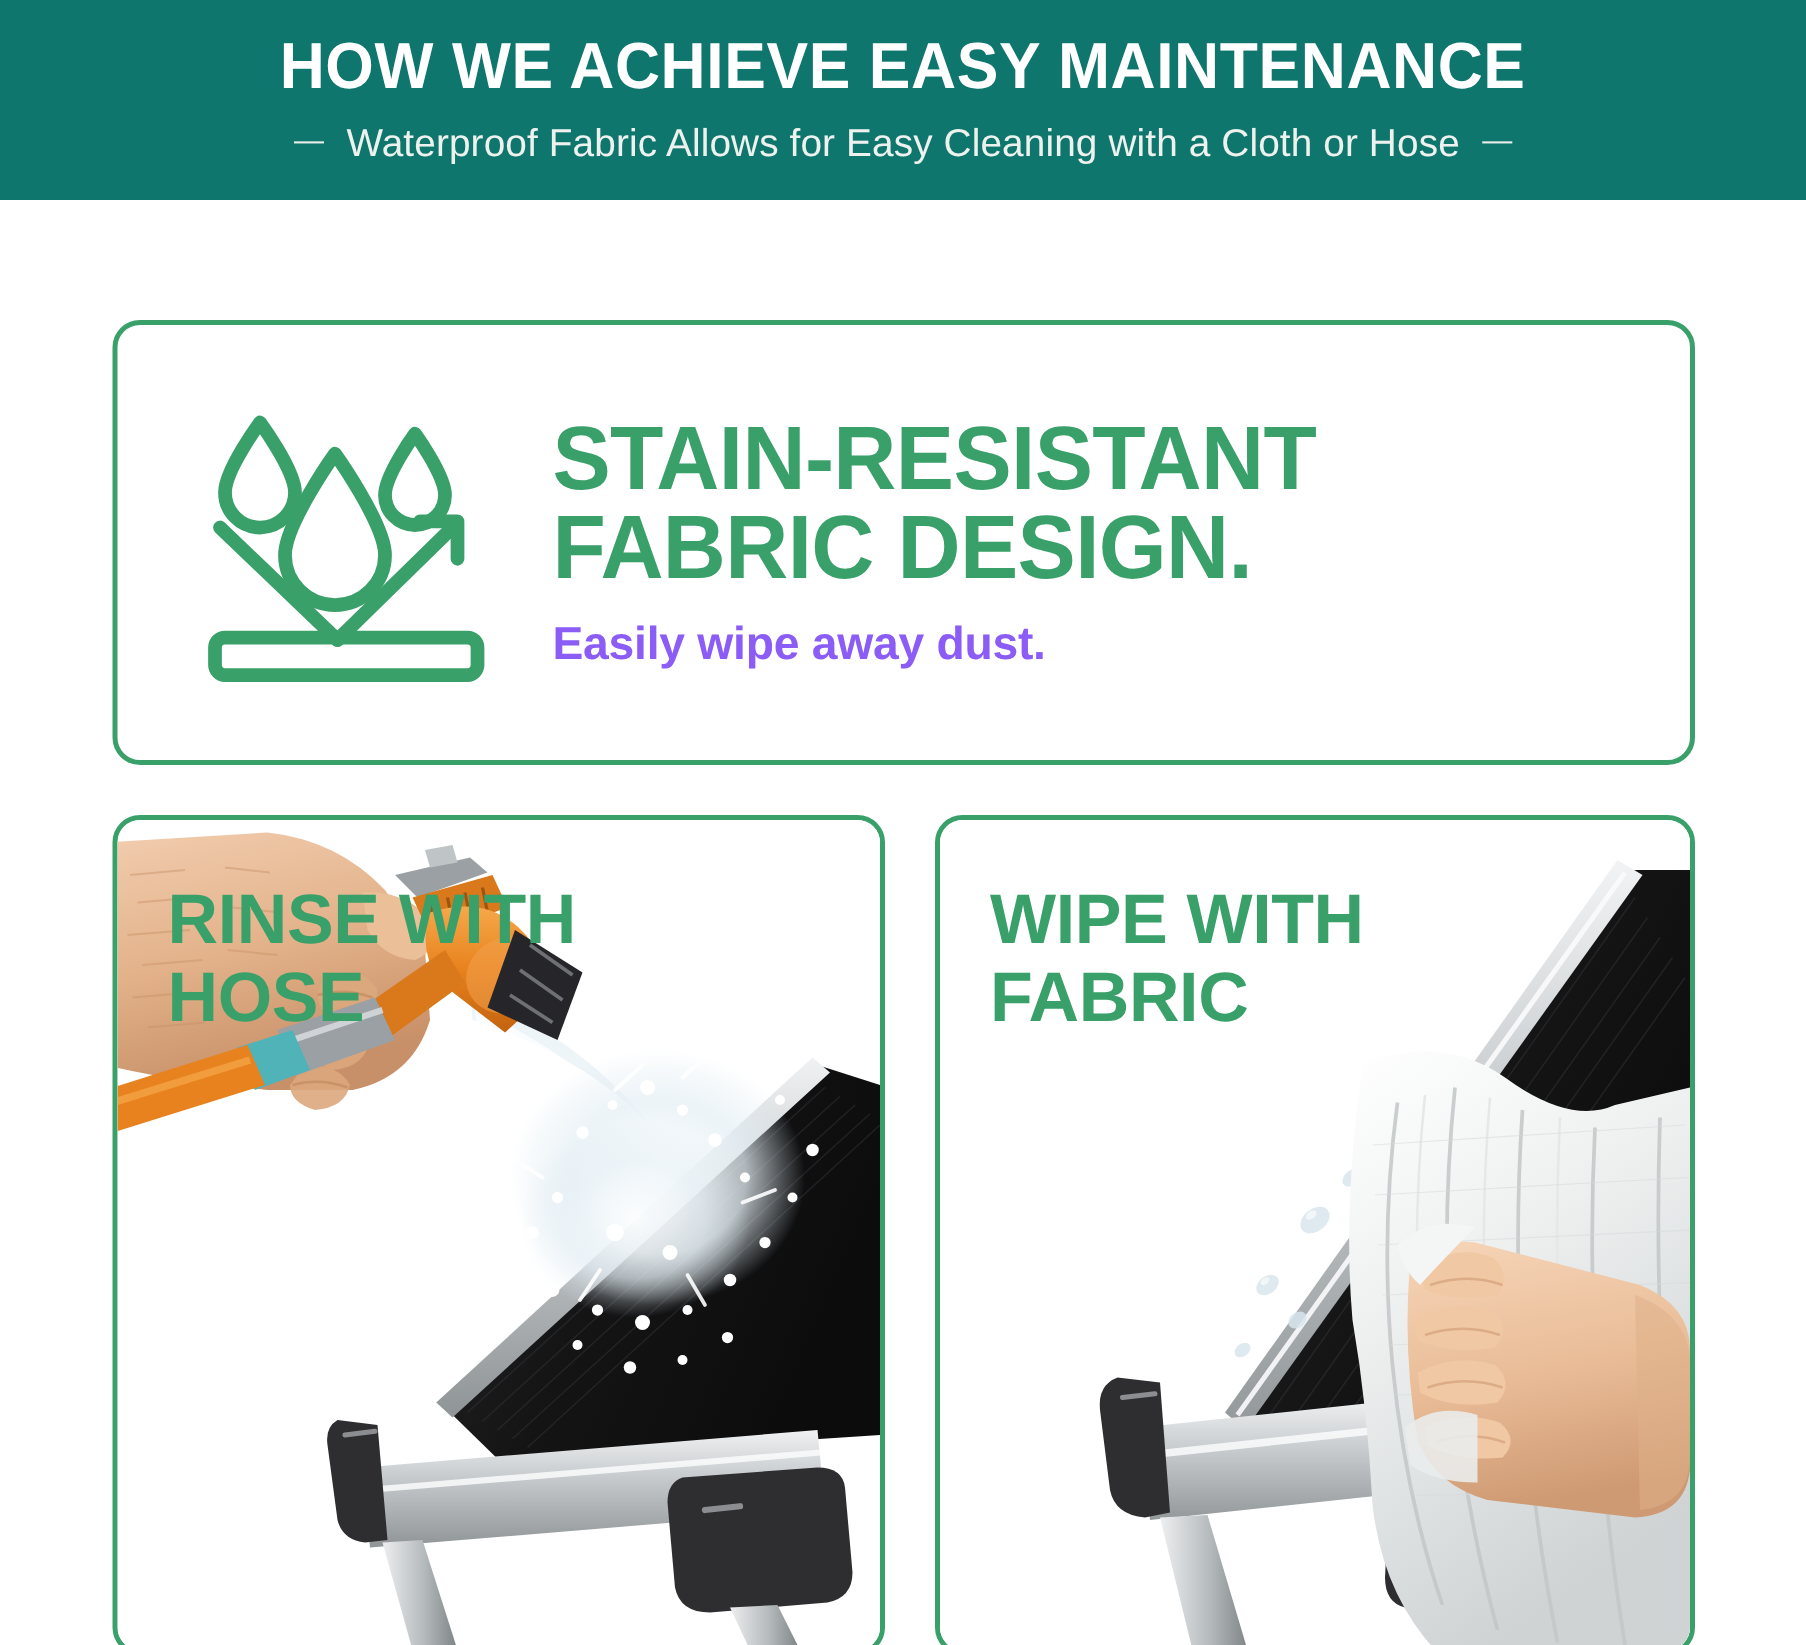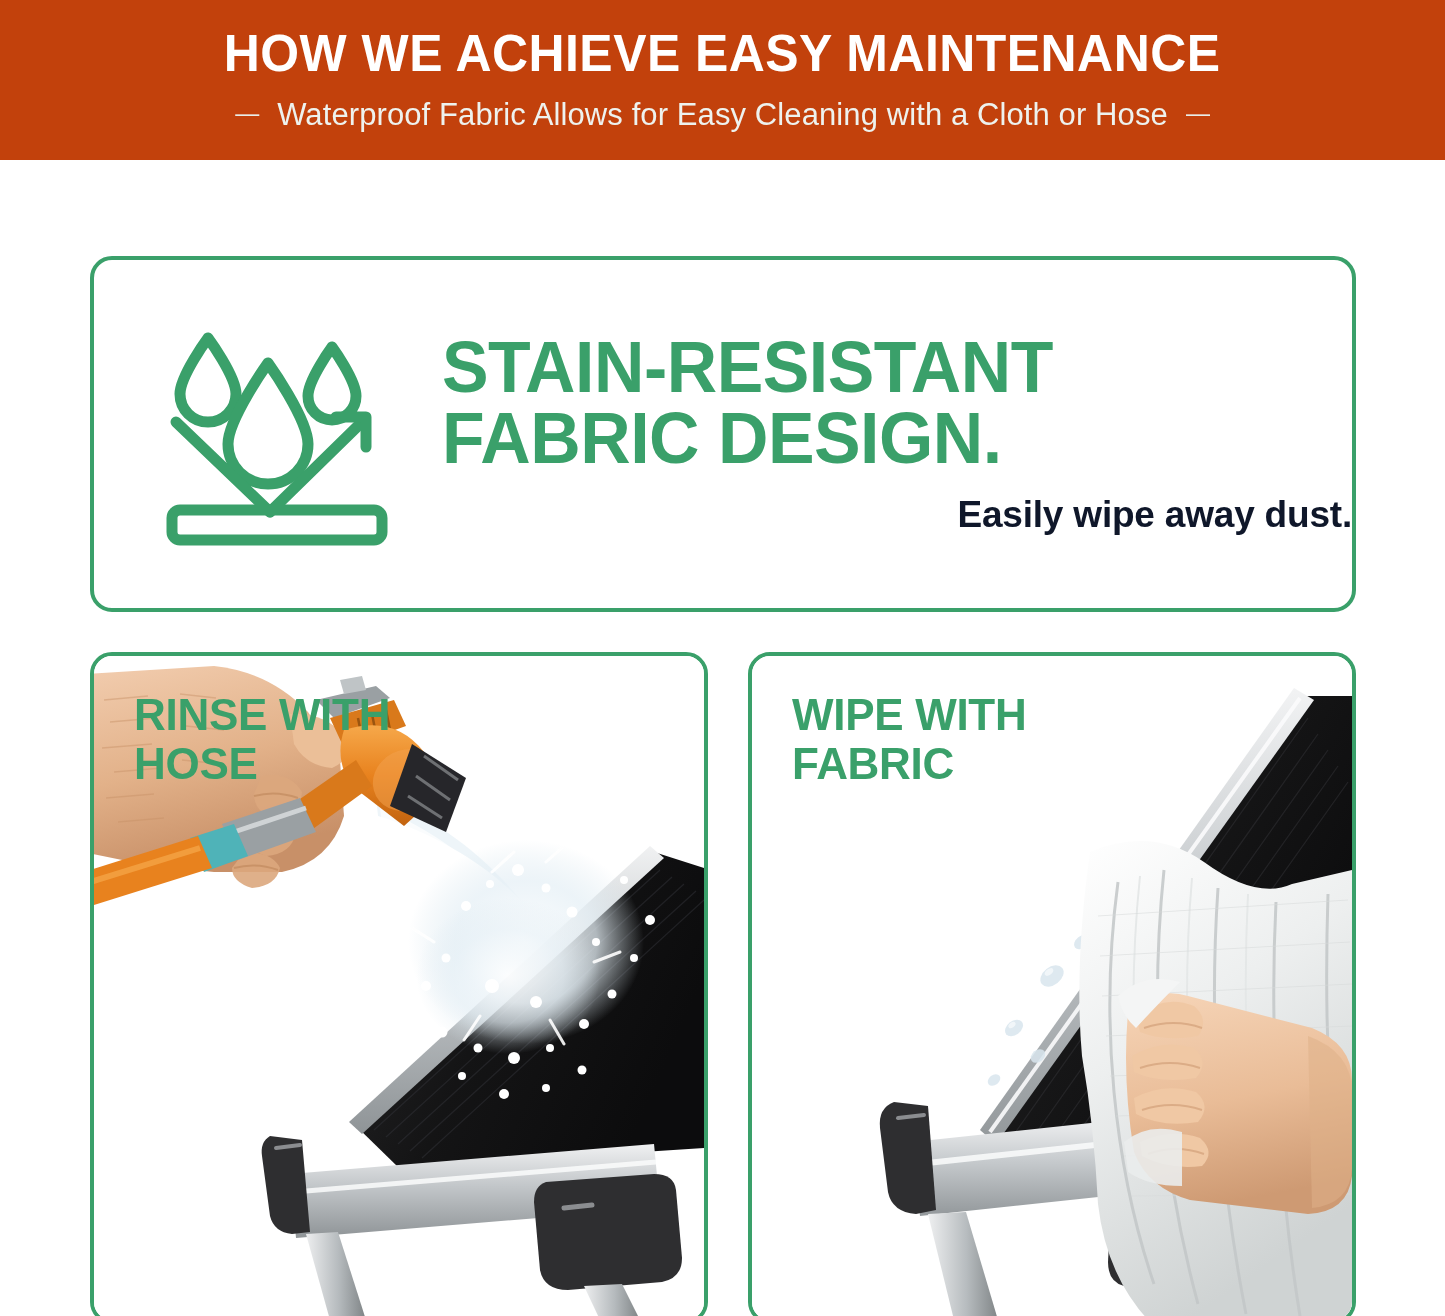--- a/index.html
+++ b/index.html
@@ -6,21 +6,21 @@
   html,body { width:1445px; height:1316px; }
   body {
     background:#ffffff;
     font-family:"Liberation Sans", sans-serif;
     overflow:hidden;
   }
 
   
   .header {
     position:absolute; left:0; top:0; width:1445px; height:160px;
-    background:#c2410c;
+    background:#0f766e;
     display:flex; flex-direction:column;
     align-items:center; justify-content:center;
   }
   .header-title {
     color:#ffffff;
     font-size:52px;
     font-weight:bold;
     letter-spacing:0.5px;
     line-height:1.0;
     transform:scaleX(0.96);
@@ -64,35 +64,34 @@
     color:#3AA06A;
     font-size:72px;
     font-weight:bold;
     line-height:0.98;
     letter-spacing:-0.5px;
     transform:scaleX(0.97);
     transform-origin:left center;
     white-space:nowrap;
   }
   .subline {
-    color:#0f172a;
+    color:#8b5cf6;
     font-size:37px;
     font-weight:bold;
     margin-top:20px;
     letter-spacing:-0.2px;
     white-space:nowrap;
-    text-align:right;
   }
 
   
   .card-heading {
     position:absolute;
-    left:40px; top:34px;
+    left:40px; top:48px;
     color:#3AA06A;
-    font-size:44px;
+    font-size:56px;
     font-weight:bold;
     line-height:1.12;
     letter-spacing:-0.3px;
     z-index:6;
     white-space:pre-line;
   }
 
   .photo { position:absolute; inset:0; z-index:1; }
   .photo svg { display:block; width:100%; height:100%; }
 </style>

